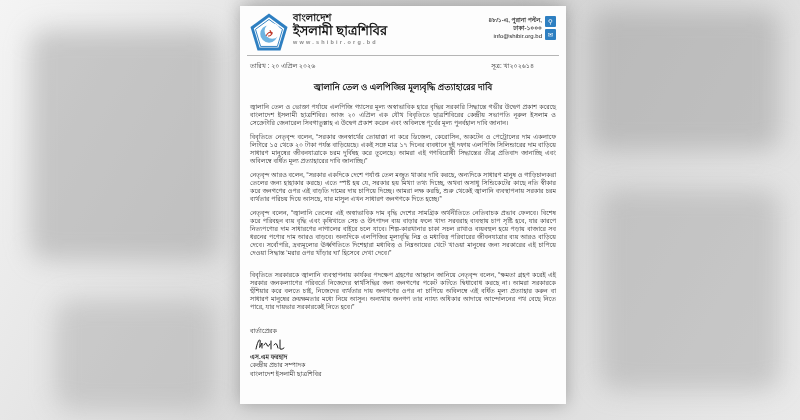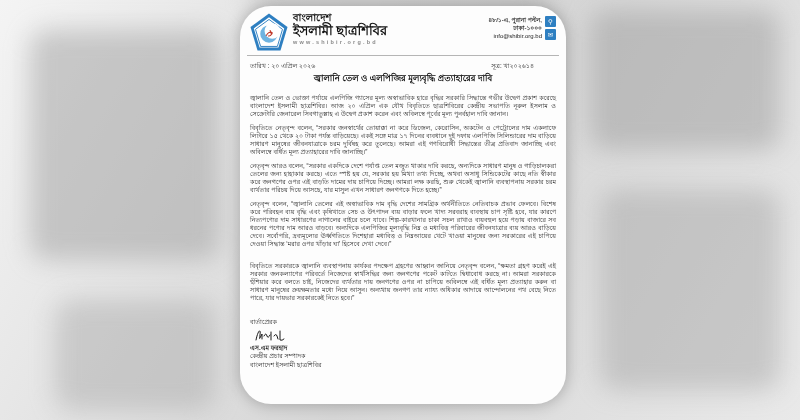--- a/index.html
+++ b/index.html
@@ -12,38 +12,38 @@
   .blob{position:absolute;filter:blur(12px);border-radius:18px;}
   .blob.b1{left:30px;top:30px;width:190px;height:230px;background:rgba(150,150,150,.45);}
   .blob.b2{left:55px;top:300px;width:160px;height:110px;background:rgba(160,160,160,.40);}
   .blob.b3{left:590px;top:10px;width:190px;height:140px;background:rgba(150,150,150,.45);}
   .blob.b4{left:600px;top:190px;width:180px;height:200px;background:rgba(158,158,158,.42);}
   .blob.b5{left:250px;top:-30px;width:300px;height:40px;background:rgba(190,190,190,.5);}
 
   .paper{
     position:absolute;left:240px;top:6px;width:326px;height:398px;
     background:#fdfdfd;box-shadow:0 0 16px rgba(0,0,0,.28);
-    box-sizing:border-box;padding:7px 10px 0 10px;color:#1c1c1c;border-radius:31px;
+    box-sizing:border-box;padding:7px 10px 0 10px;color:#1c1c1c;
   }
   .hdr{display:flex;align-items:flex-start;}
   .logo{width:38px;height:38px;flex:0 0 38px;}
   .orgblock{margin-left:5px;line-height:1.05;}
   .org1{font-size:10px;font-weight:bold;color:#111;}
   .org2{font-size:13px;font-weight:bold;color:#111;text-align:right;}
   .site{font-size:5.5px;letter-spacing:2.2px;color:#8a8a8a;font-weight:bold;margin-top:3px;}
   .addrwrap{margin-left:auto;display:flex;align-items:flex-start;}
   .addr{text-align:right;font-size:6px;line-height:1.35;color:#333;font-weight:bold;margin-top:3px;}
   .addr .email{font-weight:normal;color:#222;}
   .iconcol{display:flex;flex-direction:column;margin-left:3px;margin-top:3px;}
   .sqicon{width:11px;height:11px;background:#2e7fc1;color:#fff;font-size:6.5px;
           display:flex;align-items:center;justify-content:center;margin-bottom:2px;border-radius:1px;}
   .rule{border-bottom:1px solid #b5b5b5;margin:4px -3px 0 -3px;}
   .meta{display:flex;justify-content:space-between;font-size:6.3px;color:#222;margin-top:5px;}
   .meta .ref{margin-right:22px;}
-  .title{font-size:8.6px;font-weight:bold;text-align:center;color:#0e0e0e;}
+  .title{font-size:8.6px;font-weight:bold;text-align:center;margin-top:9px;color:#0e0e0e;}
   .bodytext p{
     font-size:6.3px;line-height:8px;text-align:justify;color:#222;
     margin:0 0 6px 0;
   }
   .bodytext p.p5{margin-top:14px;}
   .bodytext{margin-top:8px;}
   .sig{margin-top:16px;font-size:6.3px;line-height:1.3;color:#222;}
   .sig .name{font-weight:bold;margin-top:1px;}
   .sigmark{display:block;margin:1px 0 0 2px;}
 </style>

